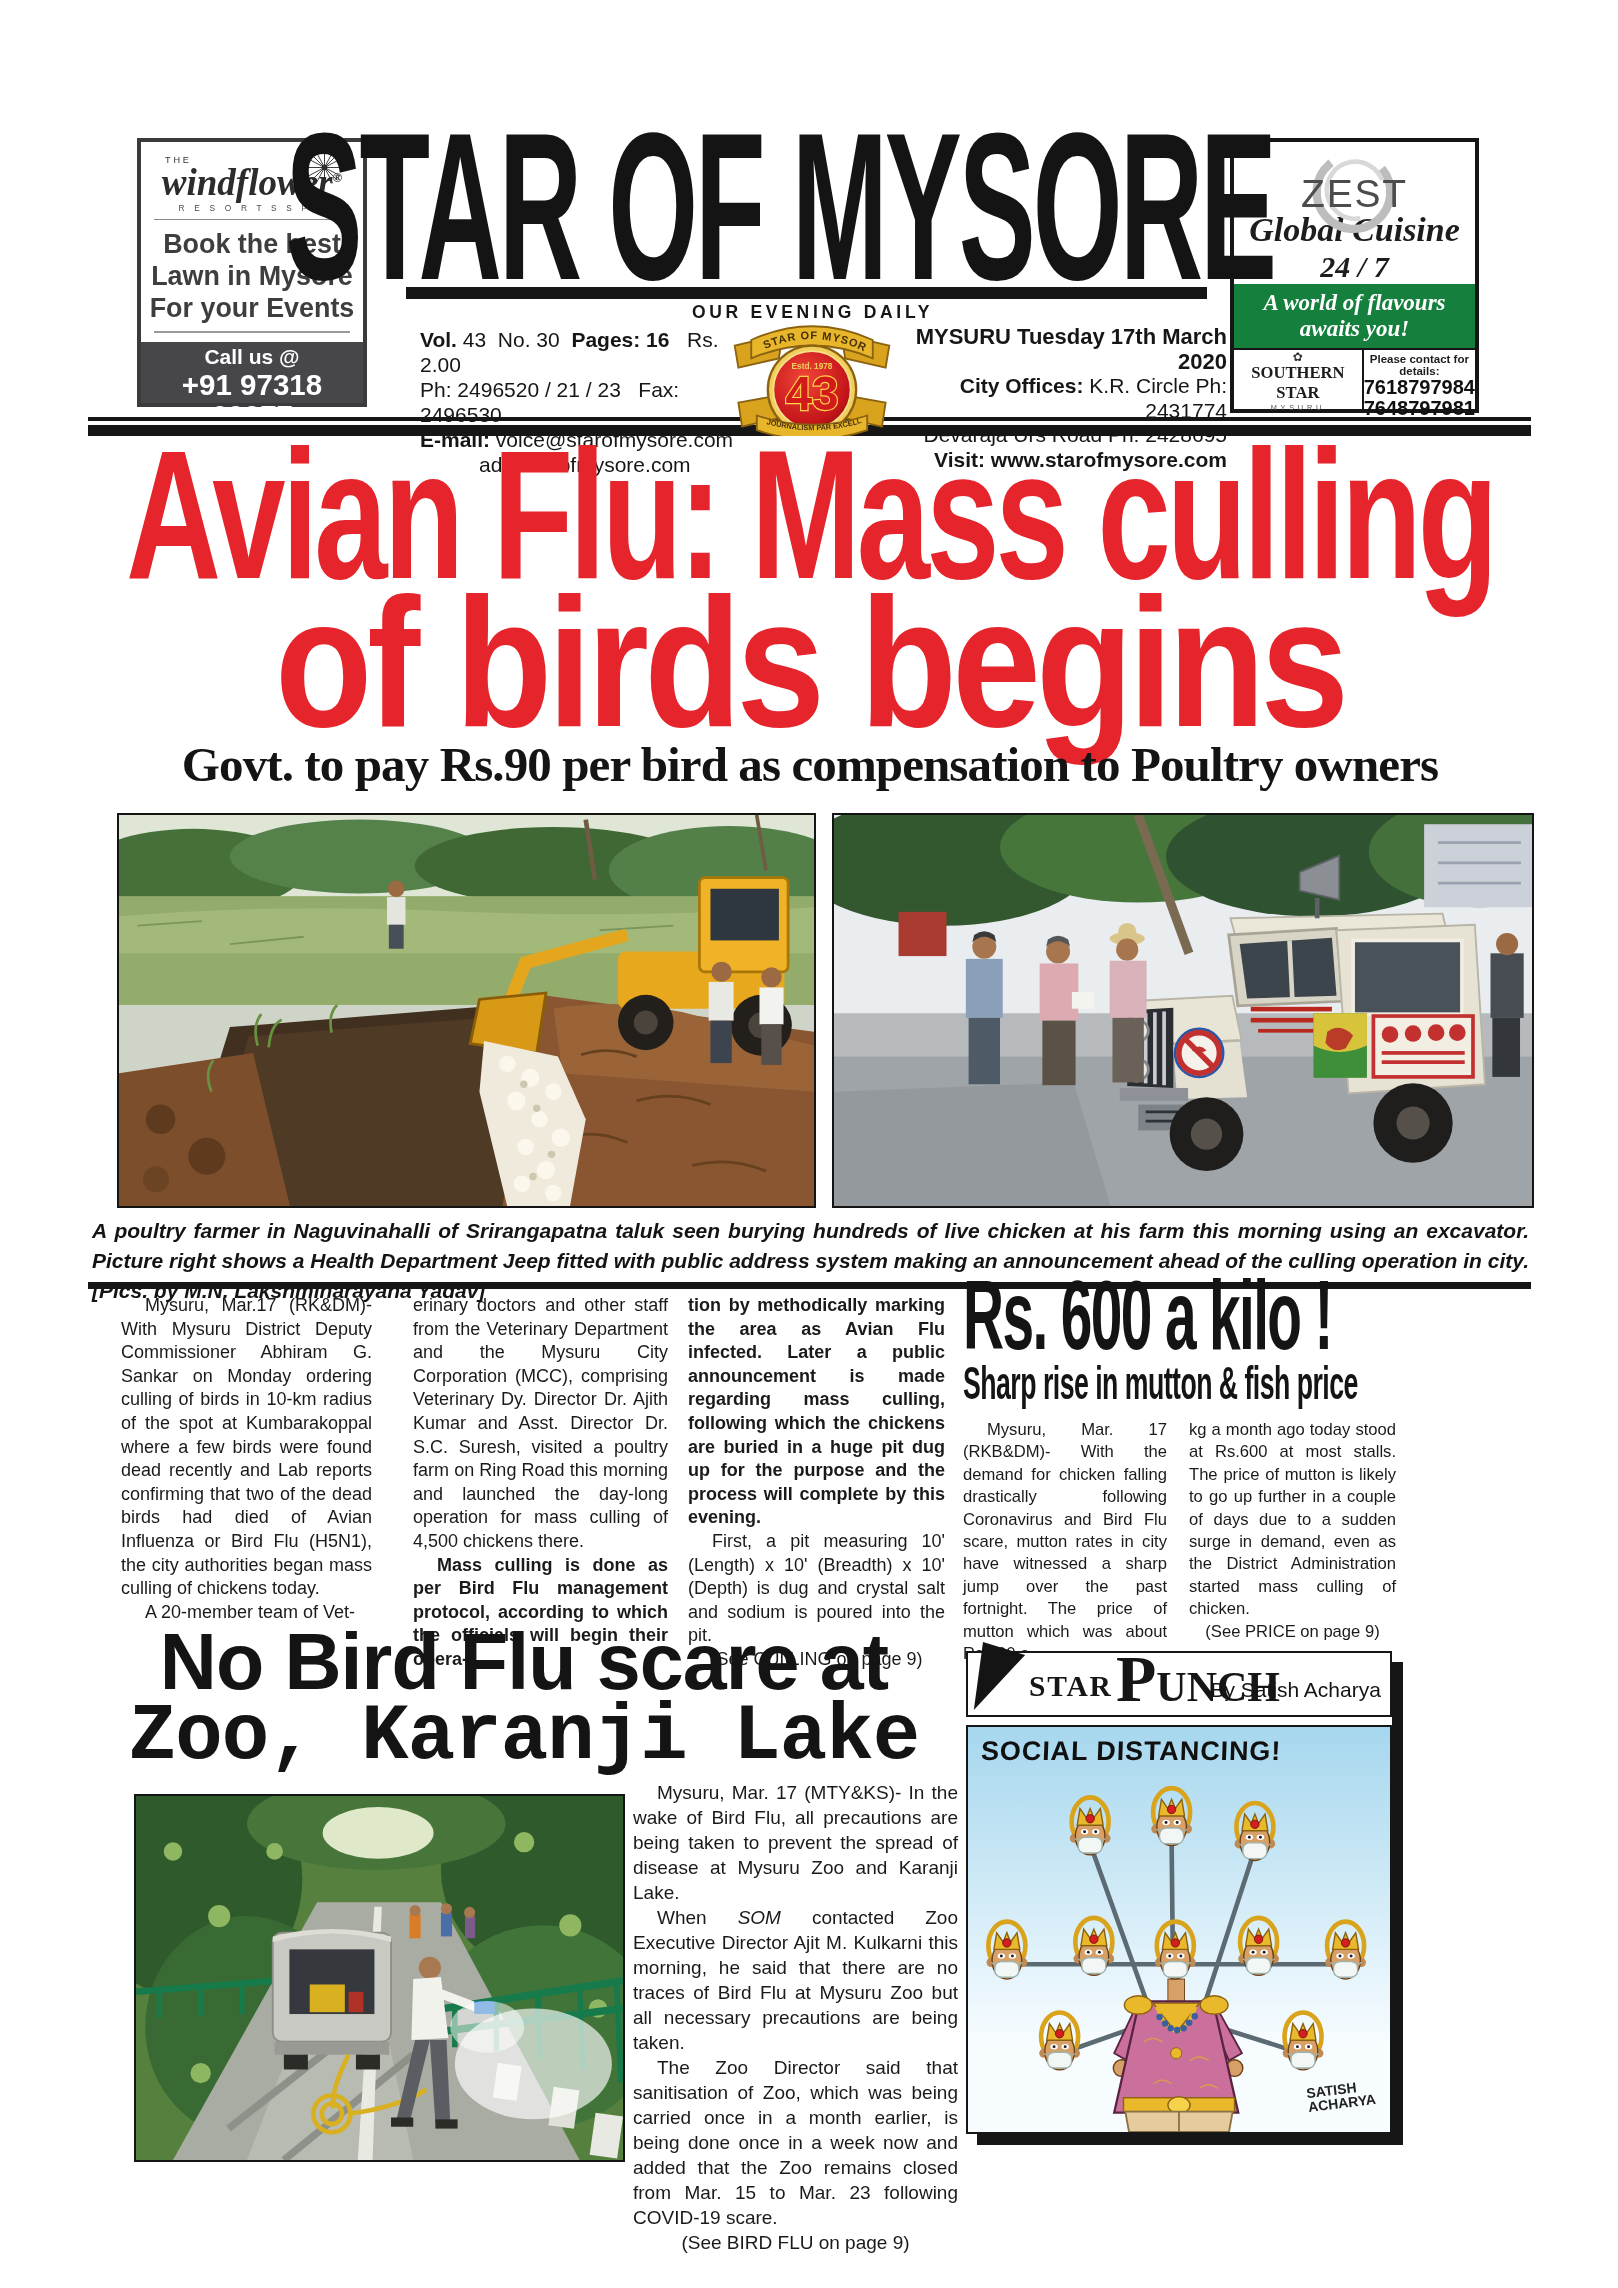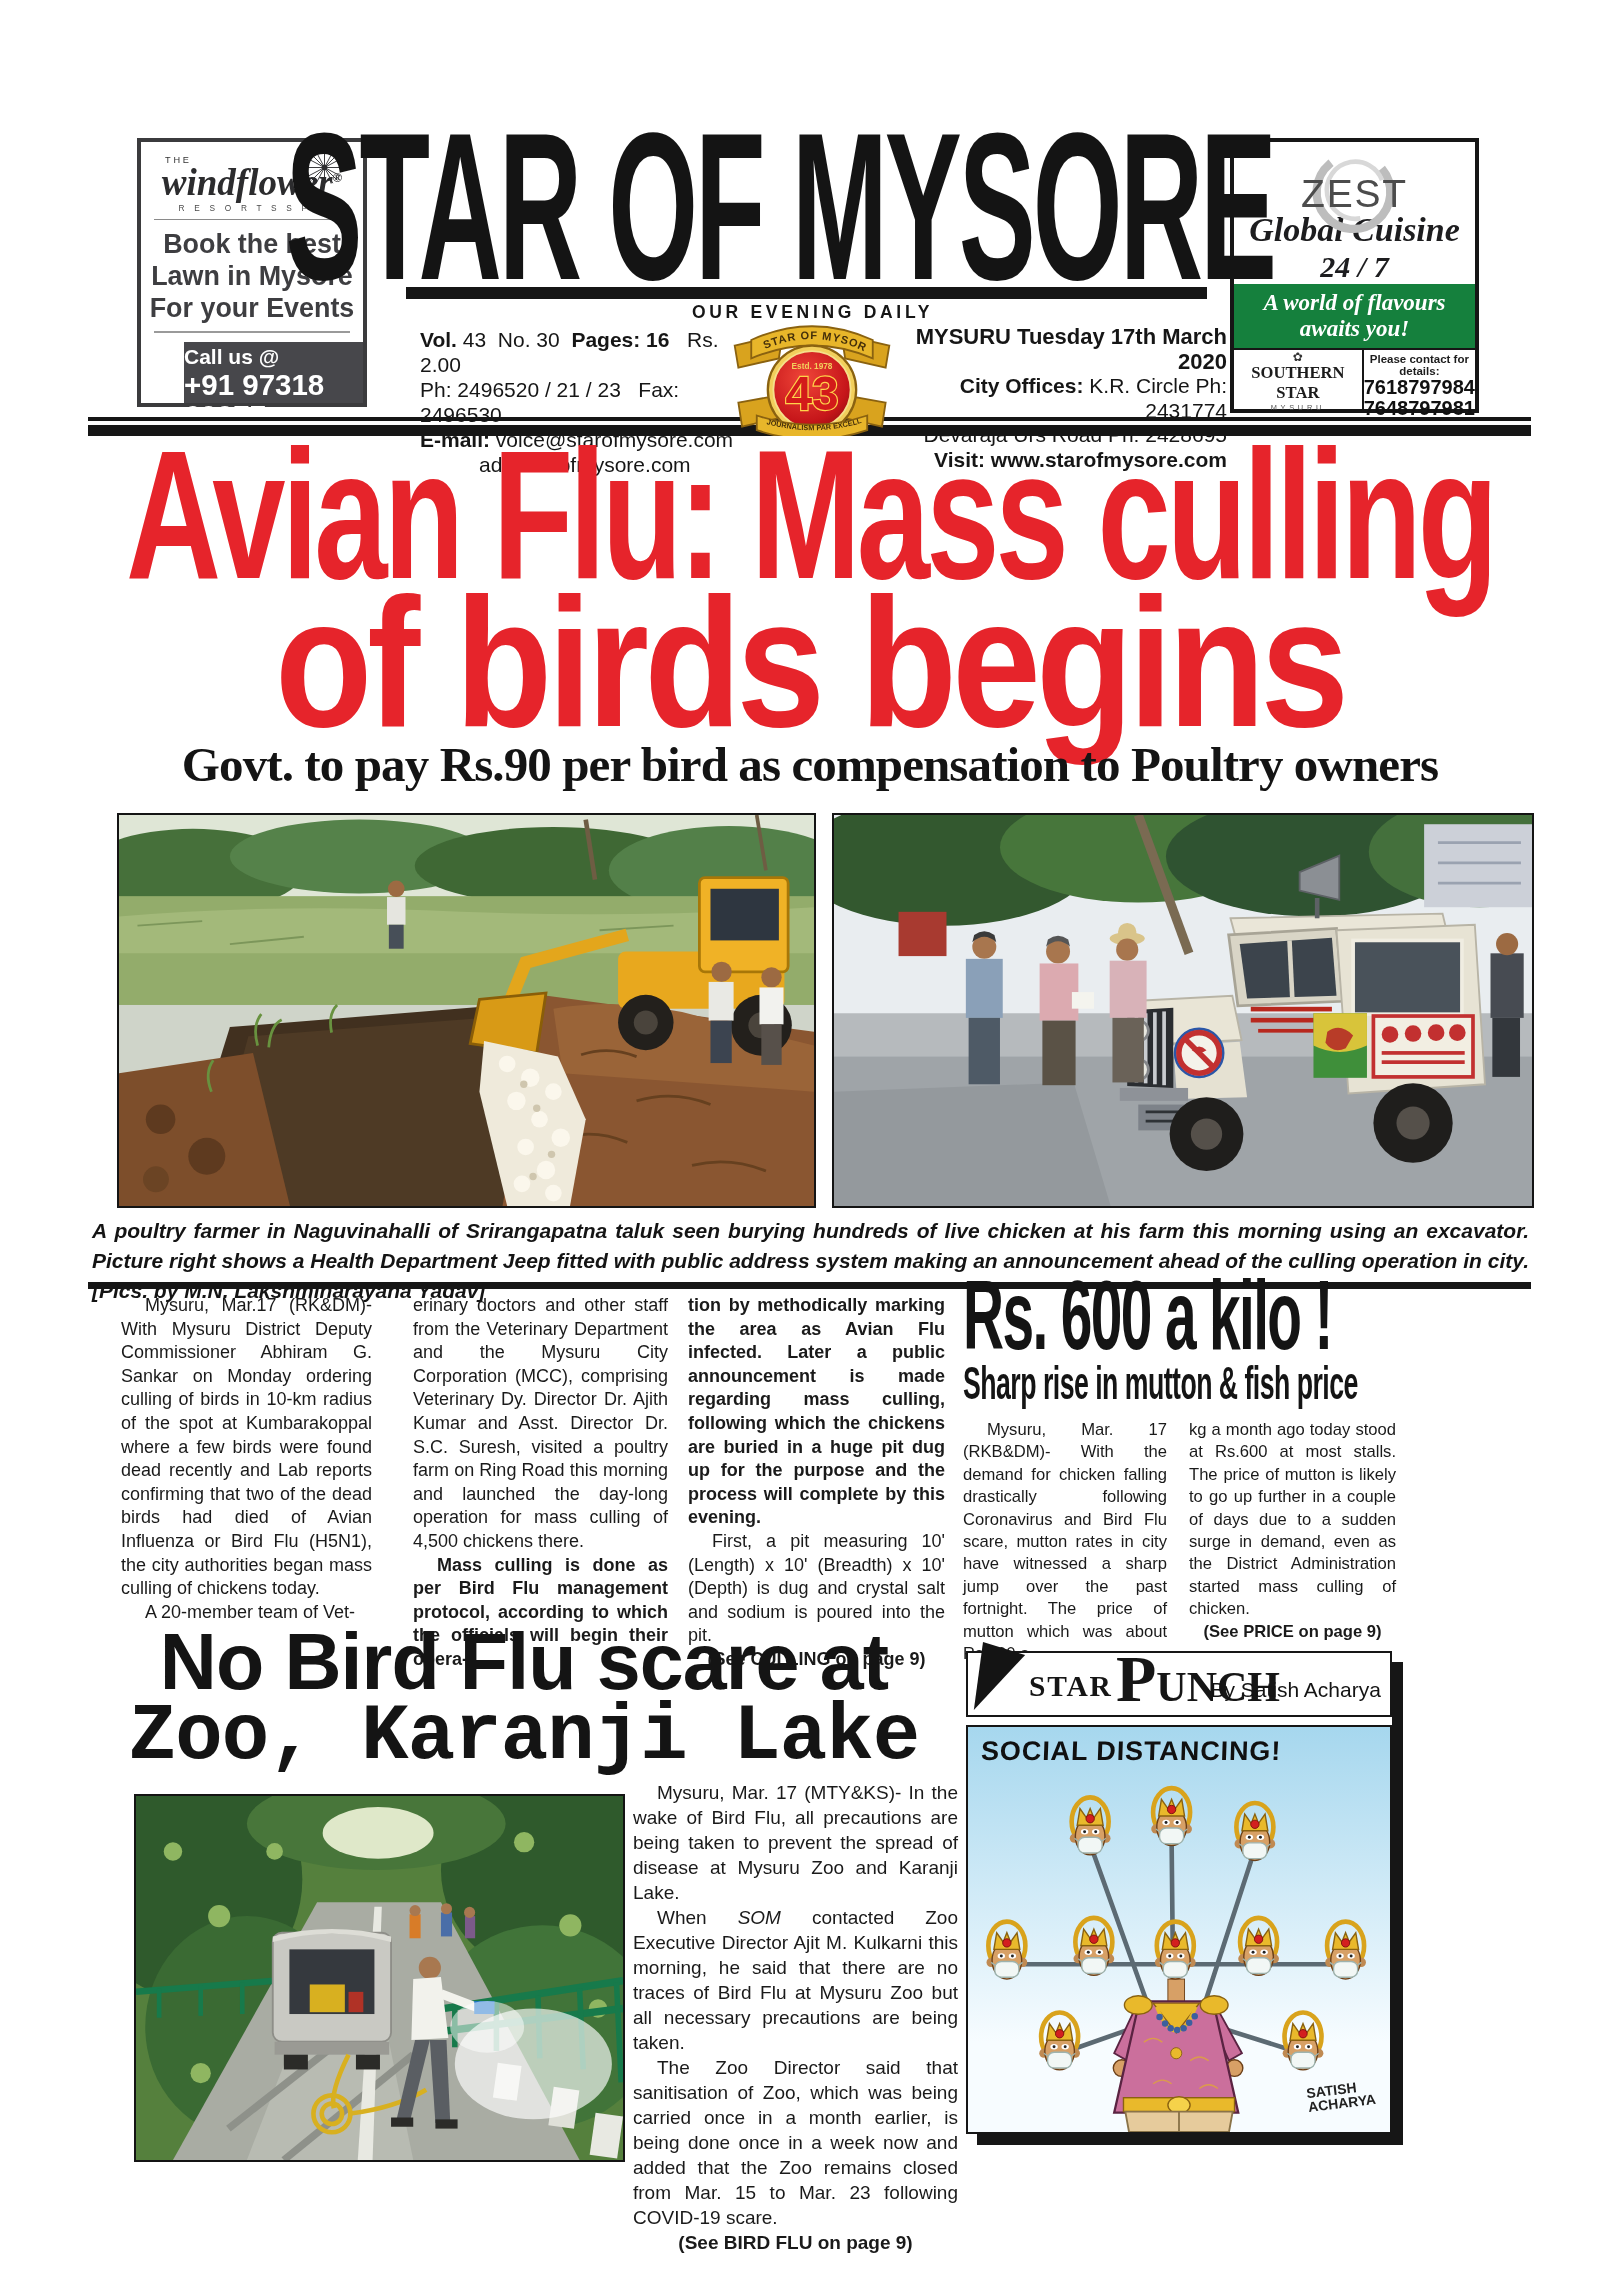--- a/index.html
+++ b/index.html
@@ -8,25 +8,25 @@
   p{margin:0;padding:0;}
   .cond{display:inline-block;white-space:nowrap;}
   .hl{position:absolute;display:flex;justify-content:center;align-items:center;}
   .photo{position:absolute;border:2.8px solid #141414;overflow:hidden;background:#cfd4c9;}
   .photo svg{display:block;width:100%;height:100%;}
   .story-col{position:absolute;font-size:18px;line-height:23.6px;text-align:justify;color:#1a1a1a;}
   .zoo-col{position:absolute;font-size:19px;line-height:25px;text-align:justify;color:#1a1a1a;}
   .mut-col{position:absolute;font-size:16.6px;line-height:22.4px;text-align:justify;color:#1a1a1a;}
   .indent{text-indent:24px;}
   .bold-p{font-weight:bold;}
-  .see{font-weight:bold;text-align:center;text-indent:0;}
+  .see{font-weight:normal;text-align:center;text-indent:0;}
   .rule{position:absolute;background:#161616;}
   .wf-ad{position:absolute;left:137px;top:138px;width:230px;height:269px;border:4.6px solid #3b3b3d;box-sizing:border-box;background:#fff;display:flex;flex-direction:column;}
   .wf-top{flex:1;position:relative;text-align:center;}
-  .wf-strip{height:61px;background:#47474b;color:#fff;margin-left:43px;}
+  .wf-strip{height:61px;background:#47474b;color:#fff;text-align:center;}
   .zest-ad{position:absolute;left:1230px;top:138px;width:249px;height:275px;border:4.6px solid #161616;box-sizing:border-box;background:#fff;display:flex;flex-direction:column;}
   .zest-banner{background:#15803d;color:#fff;text-align:center;font-family:"Liberation Serif",serif;font-style:italic;font-weight:bold;font-size:23px;padding:5.5px 0 6.5px 0;}
   .zest-bottom{display:flex;border-top:2.8px solid #161616;height:59px;}
   .zest-hotel{width:53%;border-right:2.8px solid #161616;text-align:center;padding-top:1.8px;}
   .zest-contact{flex:1;text-align:center;padding-top:2.8px;}
   .sp-section{position:absolute;left:966px;top:1651px;width:426px;box-shadow:11px 11px 0 0 #161616;background:#fff;}
   .sp-header{height:66px;border:2.8px solid #161616;box-sizing:border-box;position:relative;background:#fff;}
   .sp-panel{margin-top:8.3px;height:409px;border:2.8px solid #161616;box-sizing:border-box;position:relative;overflow:hidden;}
   .punch-word{font-family:"Liberation Serif",serif;font-weight:bold;font-size:42px;line-height:42px;display:block;}
   .punch-word::first-letter{font-size:66px;}

